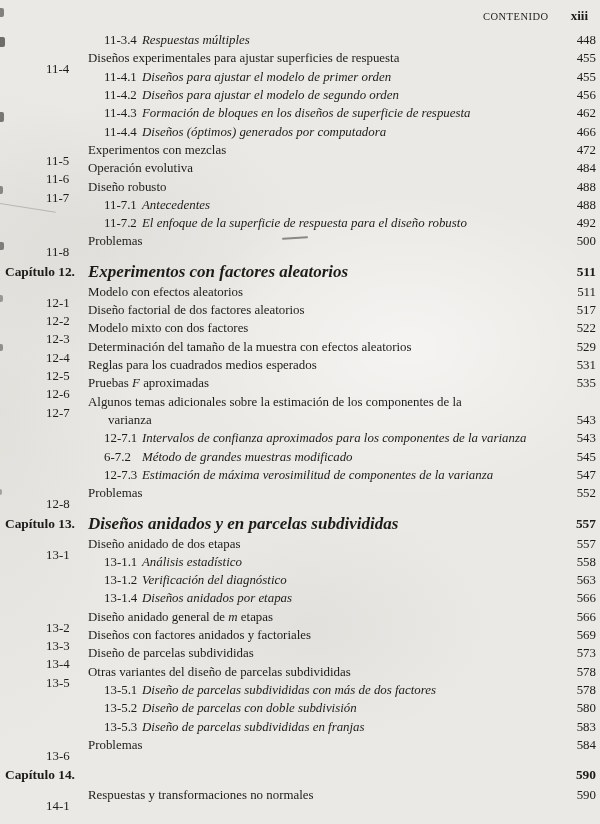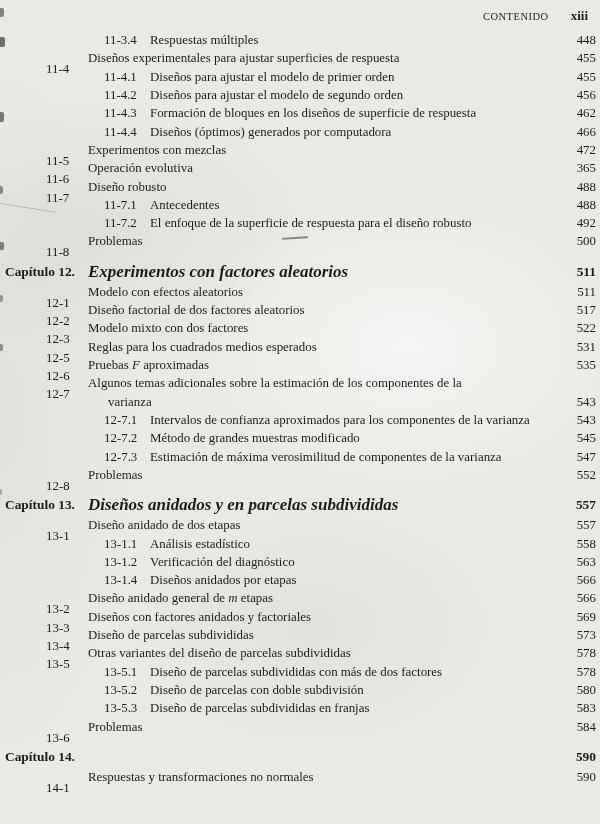--- a/index.html
+++ b/index.html
@@ -50,21 +50,21 @@
     position: relative;
     height: 18.32px;
     line-height: 18.32px;
     font-size: 12.9px;
     white-space: nowrap;
   }
   .row .num   { position: absolute; }
   .row.l1 .num { left: 46px; margin-top: 11px; }
   .row.l2 .num { left: 104px; }
   .row .title { position: absolute; left: 88px; }
-  .row.l2 .title { left: 150px; }
+  .row.l2 .title { left: 142px; font-style: italic; }
   .row.cont .title { left: 108px; }
   .row .pg {
     position: absolute;
     right: 4px;
   }
   .row.chapter {
     margin-top: 11px;
     margin-bottom: 2px;
     height: 19px;
     line-height: 19px;
@@ -162,21 +162,21 @@
         <span class="pg">466</span>
       </div>
       <div class="row l1">
         <span class="num">11-5</span>
         <span class="title">Experimentos con mezclas</span>
         <span class="pg">472</span>
       </div>
       <div class="row l1">
         <span class="num">11-6</span>
         <span class="title">Operación evolutiva</span>
-        <span class="pg">365</span>
+        <span class="pg">484</span>
       </div>
       <div class="row l1">
         <span class="num">11-7</span>
         <span class="title">Diseño robusto</span>
         <span class="pg">488</span>
       </div>
       <div class="row l2">
         <span class="num">11-7.1</span>
         <span class="title">Antecedentes</span>
         <span class="pg">488</span>
@@ -205,20 +205,25 @@
         <span class="num">12-2</span>
         <span class="title">Diseño factorial de dos factores aleatorios</span>
         <span class="pg">517</span>
       </div>
       <div class="row l1">
         <span class="num">12-3</span>
         <span class="title">Modelo mixto con dos factores</span>
         <span class="pg">522</span>
       </div>
       <div class="row l1">
+        <span class="num">12-4</span>
+        <span class="title">Determinación del tamaño de la muestra con efectos aleatorios</span>
+        <span class="pg">529</span>
+      </div>
+      <div class="row l1">
         <span class="num">12-5</span>
         <span class="title">Reglas para los cuadrados medios esperados</span>
         <span class="pg">531</span>
       </div>
       <div class="row l1">
         <span class="num">12-6</span>
         <span class="title"><span>Pruebas </span><i>F</i><span> aproximadas</span></span>
         <span class="pg">535</span>
       </div>
       <div class="row l1">
@@ -228,21 +233,21 @@
       <div class="row cont">
         <span class="title">varianza</span>
         <span class="pg">543</span>
       </div>
       <div class="row l2">
         <span class="num">12-7.1</span>
         <span class="title">Intervalos de confianza aproximados para los componentes de la varianza</span>
         <span class="pg">543</span>
       </div>
       <div class="row l2">
-        <span class="num">12-7.2</span>
+        <span class="num">6-7.2</span>
         <span class="title">Método de grandes muestras modificado</span>
         <span class="pg">545</span>
       </div>
       <div class="row l2">
         <span class="num">12-7.3</span>
         <span class="title">Estimación de máxima verosimilitud de componentes de la varianza</span>
         <span class="pg">547</span>
       </div>
       <div class="row l1">
         <span class="num">12-8</span>

